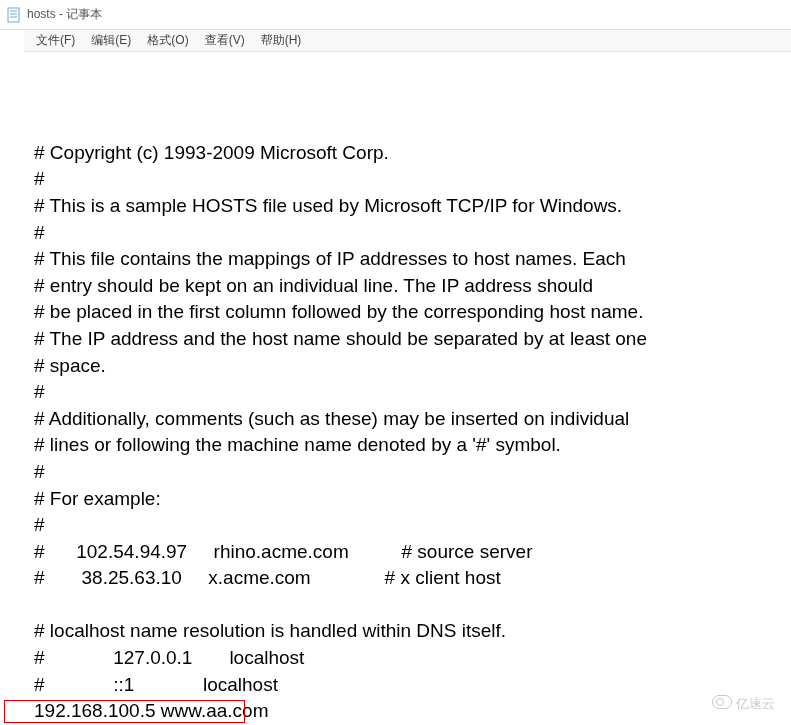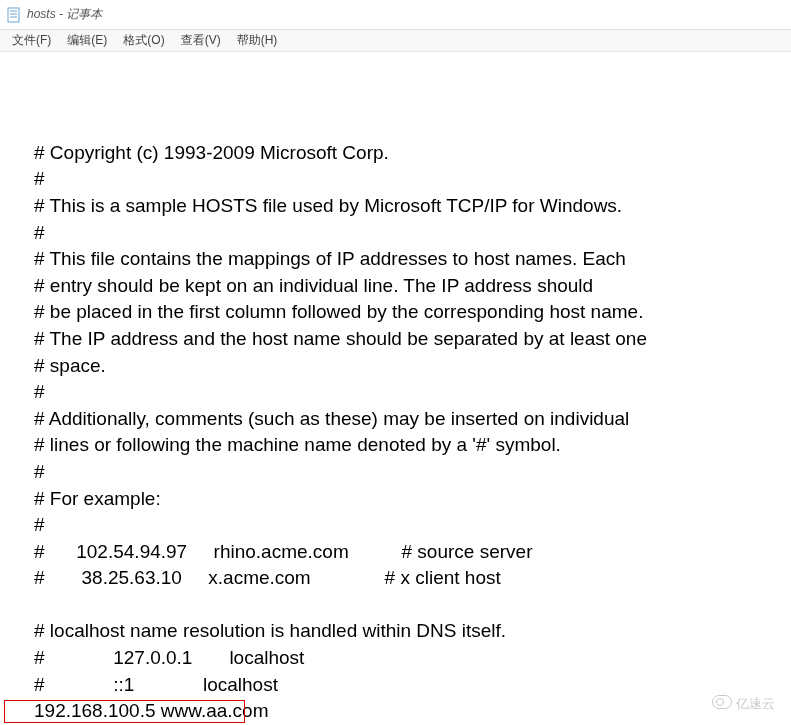--- a/index.html
+++ b/index.html
@@ -13,39 +13,39 @@
     }
     .titlebar {
       height: 30px;
       background: #ffffff;
       border-bottom: 1px solid #e0e0e0;
       display: flex;
       align-items: center;
       padding: 0 6px;
       font-size: 12px;
       color: #555;
-      font-style: italic;
     }
     .titlebar .icon {
       width: 16px;
       height: 16px;
       margin-right: 5px;
       display: inline-flex;
       align-items: center;
       justify-content: center;
     }
     .menubar {
       height: 22px;
       background: #f8f8f8;
       border-bottom: 1px solid #e5e5e5;
       display: flex;
       align-items: center;
       padding: 0 4px;
       font-size: 12px;
       color: #444;
+      margin-left: 24px;
     }
     .menubar .menuitem {
       padding: 2px 8px;
       cursor: default;
     }
     .content {
       padding: 8px 6px;
       font-family: Arial, "Microsoft YaHei", sans-serif;
       font-size: 19px;
       color: #000;

